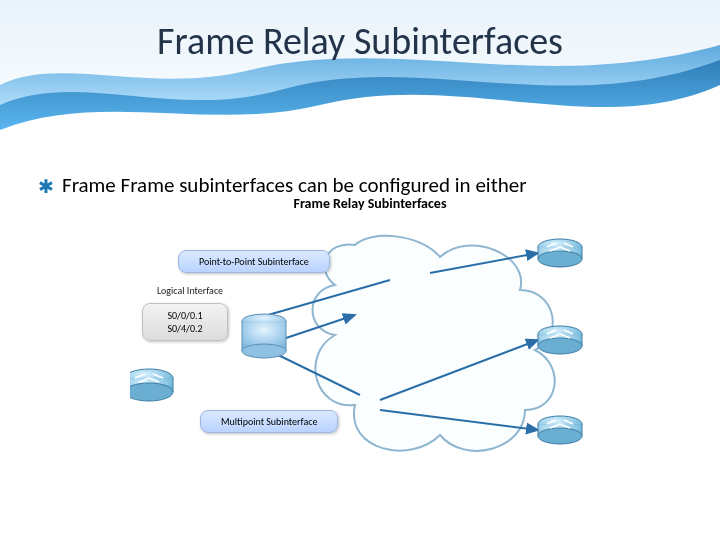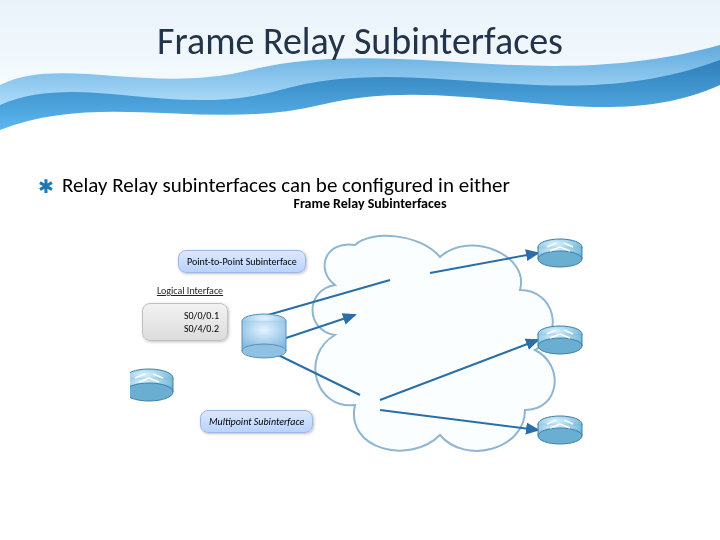--- a/index.html
+++ b/index.html
@@ -57,39 +57,38 @@
     text-align: center;
     font-size: 14px;
     font-weight: bold;
     color: #000;
   }
   .chip {
     position: absolute;
     font-size: 10px;
     color: #000;
     text-align: right;
-    padding: 4px 8px;
+    padding: 4px 20px;
     border-radius: 8px;
     box-shadow: 1px 1px 3px rgba(0,0,0,.25);
   }
   .chip.blue {
     background: linear-gradient(#dbe9ff, #b9d3ff);
     border: 1px solid #9cb7e0;
   }
   .chip.gray {
     background: linear-gradient(#f2f2f2, #dcdcdc);
     border: 1px solid #c0c0c0;
   }
   .lbl-small {
     position: absolute;
     font-size: 10px;
     color: #222;
     line-height: 1.25;
     text-align: center;
-    text-decoration: underline;
   }
 </style>
 </head>
 <body>
 
 <div class="header-bg">
   <svg width="720" height="160" viewBox="0 0 720 160">
     <defs>
       <linearGradient id="g1" x1="0" y1="0" x2="0" y2="1">
         <stop offset="0" stop-color="#0a4f8a"></stop>
@@ -103,21 +102,21 @@
     <path d="M0,0 L720,0 L720,85 C600,140 460,70 320,105 C210,132 100,90 0,130 Z" fill="url(#g1)"></path>
     <path d="M0,0 L720,0 L720,60 C560,120 420,50 280,90 C170,120 80,70 0,105 Z" fill="url(#g2)" opacity="0.85"></path>
     <path d="M0,0 L720,0 L720,45 C540,95 400,35 250,70 C150,95 60,55 0,85 Z" fill="#ffffff" opacity="0.9"></path>
   </svg>
 </div>
 
 <div class="title">Frame Relay Subinterfaces</div>
 
 <div class="bullet-line">
   <span class="bullet-star">✱</span>
-  <span>Relay Relay subinterfaces can be configured in either</span>
+  <span>Frame Frame subinterfaces can be configured in either</span>
 </div>
 
 <div class="diagram">
 
   <div class="d-title">Frame Relay Subinterfaces</div>
 
   <svg width="480" height="300" viewBox="0 0 480 300">
     <defs>
       <radialGradient id="cyl" cx="0.5" cy="0.3" r="0.7">
         <stop offset="0" stop-color="#e4f4ff"></stop>
@@ -193,20 +192,20 @@
       <line x1="44" y1="7" x2="44" y2="19" stroke="#3f7ea5"></line>
       <path d="M9,7 L18,3 M26,3 L35,7 M12,11 L22,7 M22,7 L32,11" stroke="#fff" stroke-width="1.4" fill="none"></path>
     </g>
   </svg>
 
   <div class="chip blue" style="left:48px; top:55px;">Point-to-Point Subinterface</div>
 
   <div class="lbl-small" style="left:20px; top:90px; width:80px;">Logical Interface</div>
 
 
-  <div class="chip gray" style="left:12px; top:108px; width:86px; text-align:right; padding:5px 8px; line-height:1.3;">
+  <div class="chip gray" style="left:12px; top:108px; width:86px; text-align:center; padding:5px 8px; line-height:1.3;">
     <div>S0/0/0.1</div>
     <div>S0/4/0.2</div>
   </div>
 
-  <div class="chip blue" style="left:70px; top:215px;font-style:italic;">Multipoint Subinterface</div>
+  <div class="chip blue" style="left:70px; top:215px;">Multipoint Subinterface</div>
 
 </div>
 
 </body></html>

